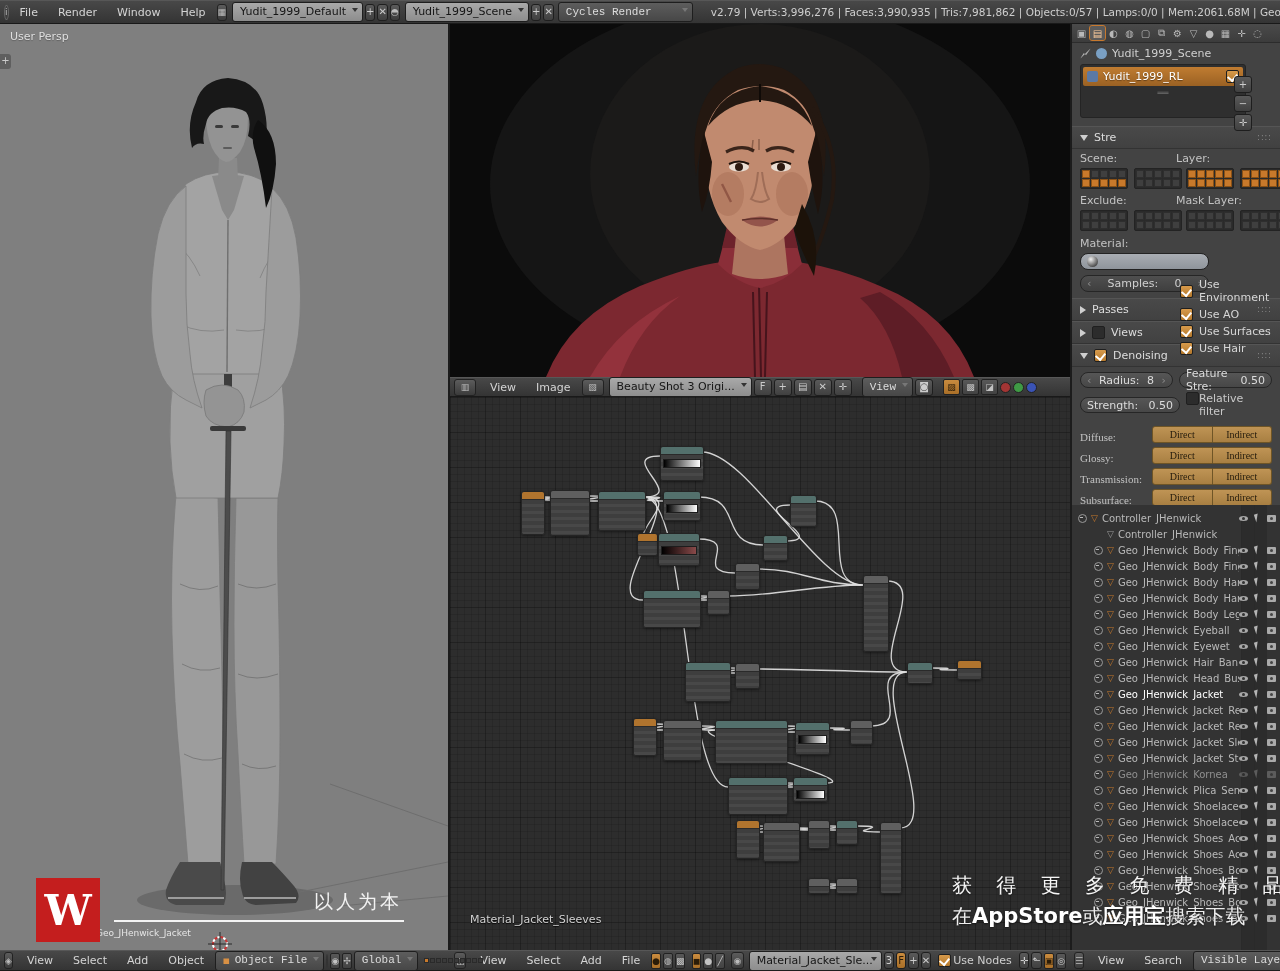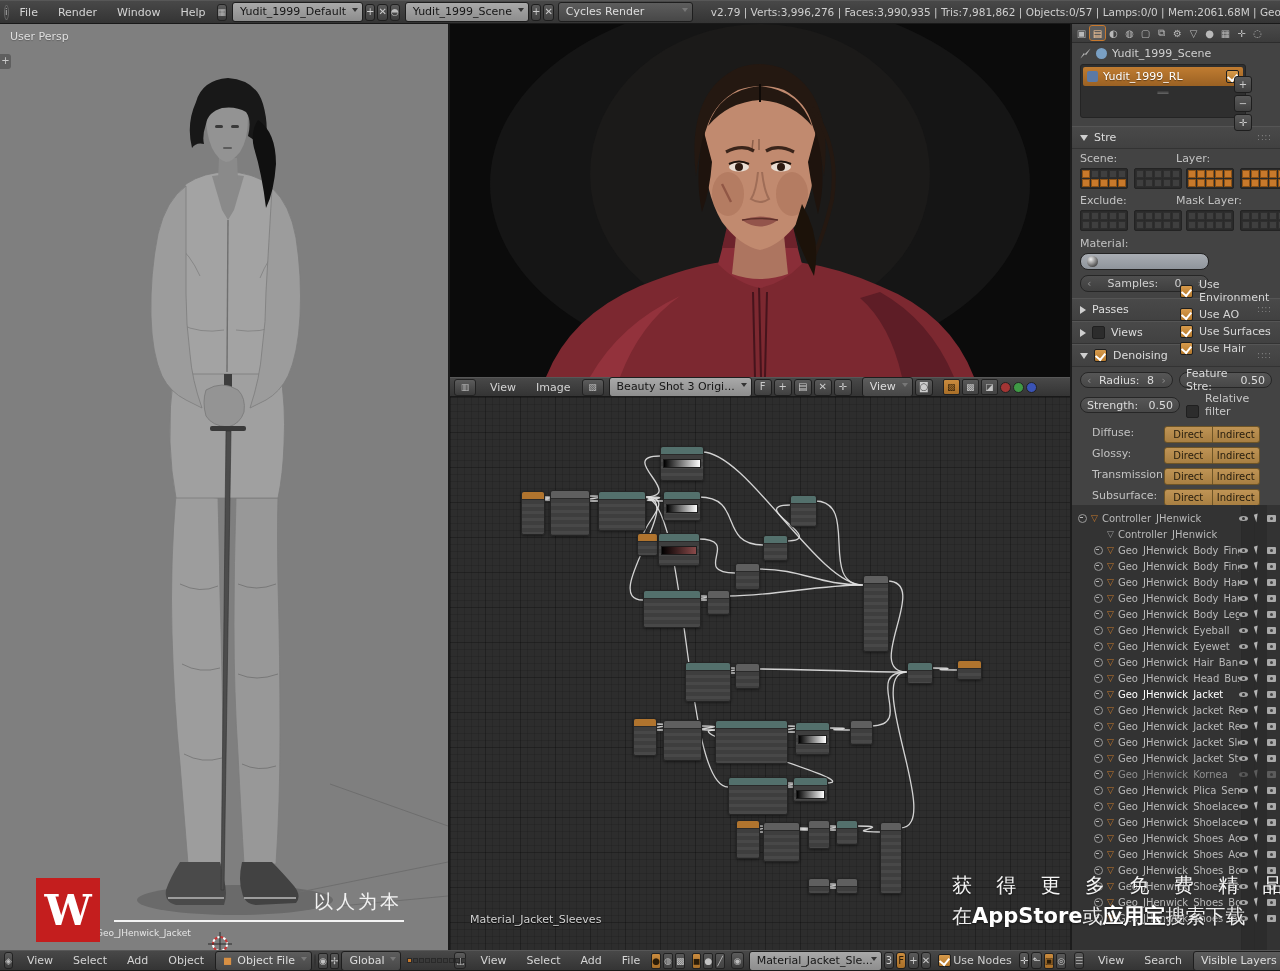--- a/index.html
+++ b/index.html
@@ -16,21 +16,21 @@
   .menu{padding:2px 9px;color:#d4d4d4;cursor:default;}
   .etype{width:20px;height:15px;border-radius:3px;background:linear-gradient(#5c5c5c,#3b3b3b);
     border:1px solid #222;display:inline-flex;align-items:center;justify-content:center;
     font-size:9px;color:#bbb;margin-right:3px;}
   .combo{display:inline-flex;align-items:center;gap:5px;border-radius:3px;border:1px solid #1e1e1e;
     padding:1px 16px 2px 7px;position:relative;height:15px;}
   .combo::after{content:"";position:absolute;right:4px;top:5px;border-left:3px solid transparent;
     border-right:3px solid transparent;border-top:4px solid #777;}
   .combo.light{background:linear-gradient(#a9a9a9,#8d8d8d);color:#151515;}
   .combo.light::after{border-top-color:#333;}
-  .combo.dark{background:linear-gradient(#5d5d5d,#474747);color:#ddd;}
+  .combo.dark{background:linear-gradient(#5d5d5d,#474747);color:#ddd;font-family:Liberation Mono, monospace;}
   .sqbtn{width:16px;height:15px;border-radius:3px;background:linear-gradient(#5a5a5a,#404040);
     border:1px solid #1e1e1e;display:inline-flex;align-items:center;justify-content:center;
     color:#ccc;font-size:10px;line-height:1;}
   .sqbtn.orange{background:linear-gradient(#c98b3e,#a96f28);color:#2b1c08;}
   .dotico{width:13px;height:13px;border-radius:50%;display:inline-block;}
   .blogo{background:radial-gradient(circle at 40% 35%,#ffb26b,#d87d2a 60%,#a4561b);}
   .infoico{background:#3e3e3e;border:1px solid #666;color:#bbb;font-size:9px;line-height:12px;
     text-align:center;width:13px;height:13px;border-radius:50%;}
   .stats{color:#cfcfcf;font-size:10.5px;margin-left:6px;}
 
@@ -103,21 +103,21 @@
   .cb{width:11px;height:11px;border-radius:2px;background:#2c2c2c;border:1px solid #1f1f1f;
     display:inline-block;position:relative;flex:0 0 auto;}
   .cb.on{background:linear-gradient(#d79a4b,#b5792c);}
   .cb.on::after{content:"";position:absolute;left:2px;top:1px;width:5px;height:7px;
     border-right:2px solid #fff;border-bottom:2px solid #fff;transform:rotate(40deg);}
   .cbrow{display:flex;align-items:center;gap:6px;margin:4px 0;color:#d6d6d6;}
   .cbcol{position:absolute;left:108px;top:250px;}
   .den-field{display:flex;align-items:center;justify-content:space-between;
     background:linear-gradient(#565656,#474747);border:1px solid #262626;border-radius:8px;
     height:14px;padding:0 6px;color:#dcdcdc;}
-  .passrow{display:flex;align-items:flex-start;padding:2px 20px;}
+  .passrow{display:flex;align-items:flex-end;padding:2px 8px;font-family:Liberation Serif, serif;}
   .passrow .plabel{width:72px;color:#c2c2c2;}
   .dbtn{flex:1;height:15px;background:linear-gradient(#bf9455,#a87f42);border:1px solid #6f5526;
     color:#241b0c;display:flex;align-items:center;justify-content:center;font-size:10px;}
   .dbtn.l{border-radius:3px 0 0 3px;}
   .dbtn.r{border-radius:0 3px 3px 0;border-left:none;}
 
   
   .outl{left:1070px;top:505px;width:210px;height:445px;background:#333333;border-left:2px solid #1c1c1c;
     box-sizing:border-box;overflow:hidden;}
   .ocols{position:absolute;top:0;bottom:0;width:12px;background:rgba(0,0,0,.12);border-left:1px solid #2a2a2a;}
@@ -755,21 +755,21 @@
       <div class="den-field" style="flex:1">
         <span>Feature Stre:</span>
           <span>0.50</span>
       </div>
     </div>
     <div style="display:flex;gap:6px;padding:2px 8px 6px;align-items:center;">
       <div class="den-field" style="flex:1">
         <span>Strength:</span>
           <span>0.50</span>
       </div>
-      <div style="flex:1;display:flex;align-items:flex-end;gap:6px;">
+      <div style="flex:1;display:flex;align-items:flex-start;">
         <span class="cb"></span>
         <span>Relative filter</span>
       </div>
     </div>
     <div class="passrow">
       <span class="plabel">Diffuse:</span>
       <span class="dbtn l">Direct</span>
       <span class="dbtn r">Indirect</span>
     </div>
     <div class="passrow">

